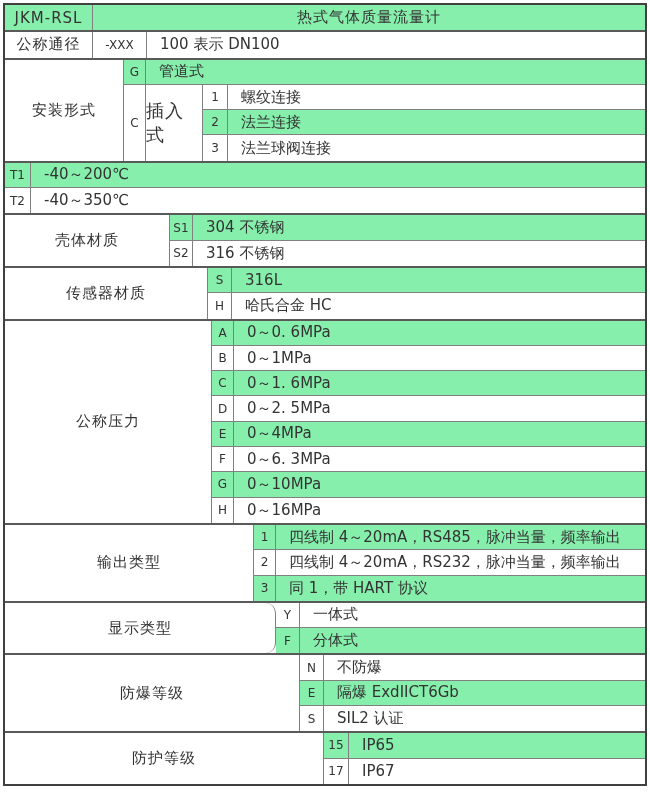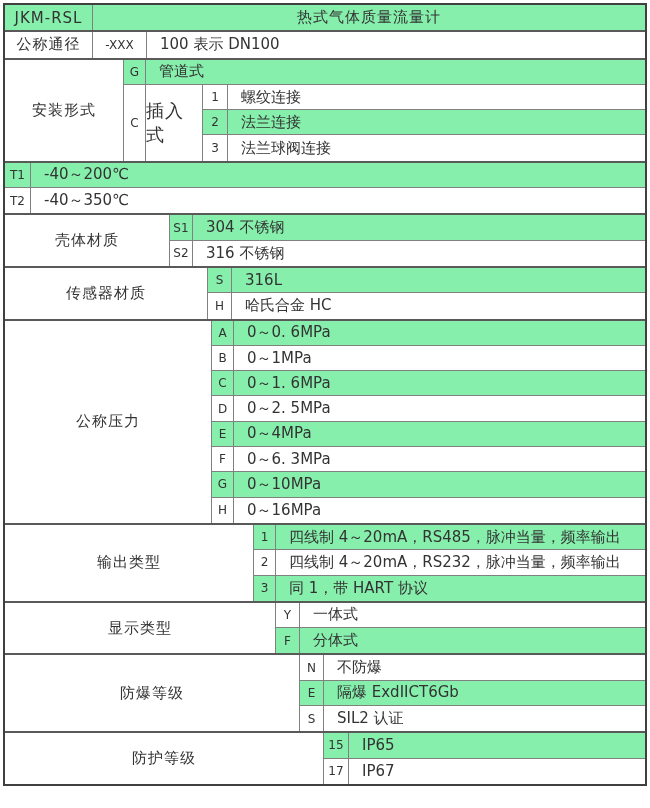--- a/index.html
+++ b/index.html
@@ -38,21 +38,21 @@
   .val.center{justify-content:center;padding-left:0;letter-spacing:1px;}
   .hl{background:#86efac;}
   
   .lab-s0{width:88px;}  .code-s0{width:54px;}
   .lab-s1{width:119px;} .code-s1{width:22px;} .ins{width:57px;letter-spacing:1px;font-size:18px;} .sub{width:25px;}
   .lab-s2{width:154px;} .code-s2{width:26px;}
   .lab-s3{width:165px;} .code-s3{width:23px;}
   .lab-s4{width:203px;} .code-s4{width:24px;}
   .lab-s5{width:207px;} .code-s5{width:22px;}
   .lab-s6{width:249px;} .code-s6{width:22px;}
-  .lab-s7{width:271px;} .code-s7{width:24px;}
+  .lab-s7{width:271px;border-radius:10px;} .code-s7{width:24px;}
   .lab-s8{width:295px;} .code-s8{width:24px;}
   .lab-s9{width:319px;} .code-s9{width:25px;}
 </style>
 </head>
 <body>
 
 <div class="tbl">
 
   <div class="sec">
     <div class="body">

